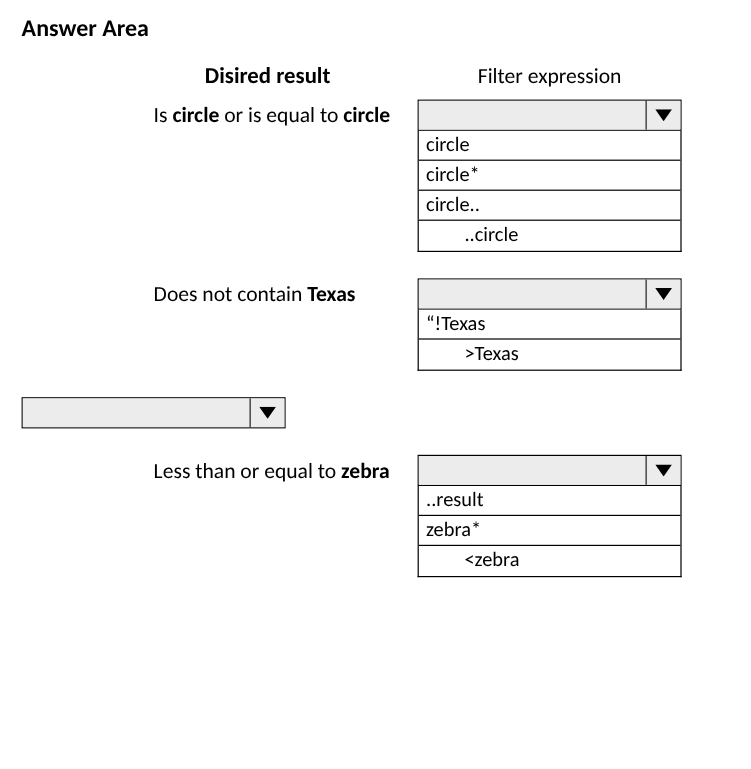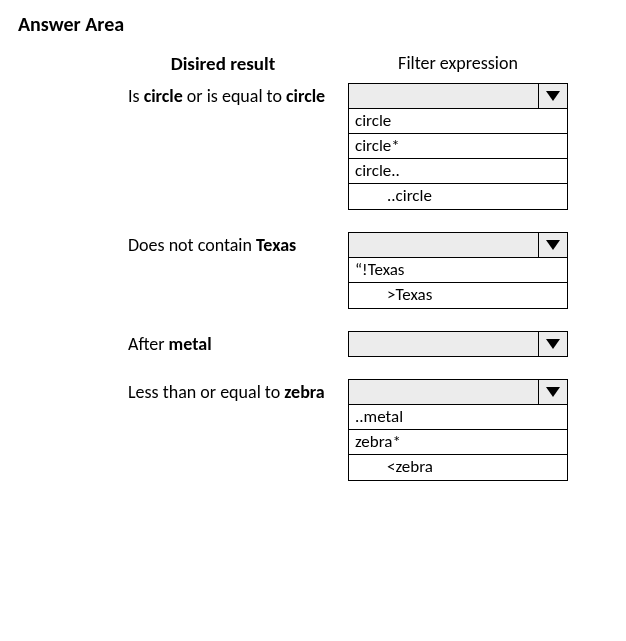--- a/index.html
+++ b/index.html
@@ -132,23 +132,20 @@
       </div>
     </div>
     <div class="options">
       <div class="option">“!Texas</div>
       <div class="option">&gt;Texas</div>
     </div>
   </div>
 </div>
 
 <div class="row">
-  <div class="desired">
-    <span>After </span><b>metal</b>
-  </div>
   <div class="filter-col">
     <div class="dropdown">
       <div class="dropdown-field"></div>
       <div class="dropdown-btn">
         <svg width="14" height="10" viewBox="0 0 14 10">
             <polygon points="0,0 14,0 7,10" fill="#000"></polygon>
           </svg>
       </div>
     </div>
   </div>
@@ -161,18 +158,18 @@
   <div class="filter-col">
     <div class="dropdown">
       <div class="dropdown-field"></div>
       <div class="dropdown-btn">
         <svg width="14" height="10" viewBox="0 0 14 10">
             <polygon points="0,0 14,0 7,10" fill="#000"></polygon>
           </svg>
       </div>
     </div>
     <div class="options">
-      <div class="option">..metal</div>
+      <div class="option">..result</div>
       <div class="option">zebra*</div>
       <div class="option">&lt;zebra</div>
     </div>
   </div>
 </div>
 
 </body></html>

